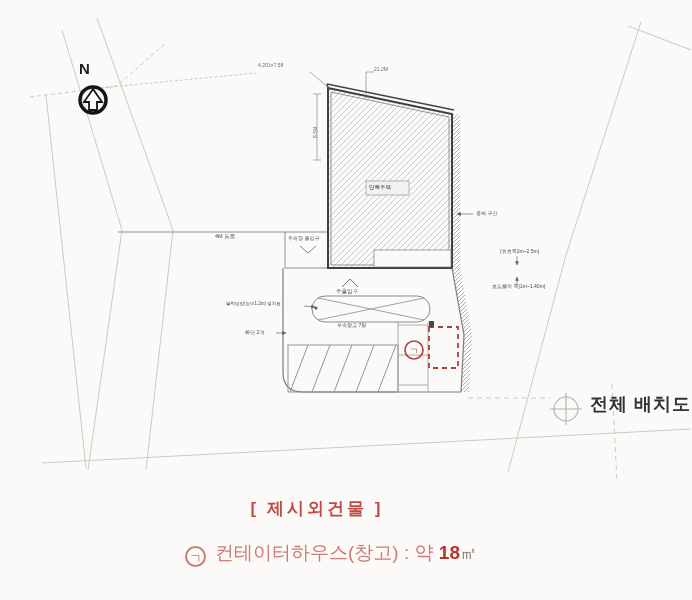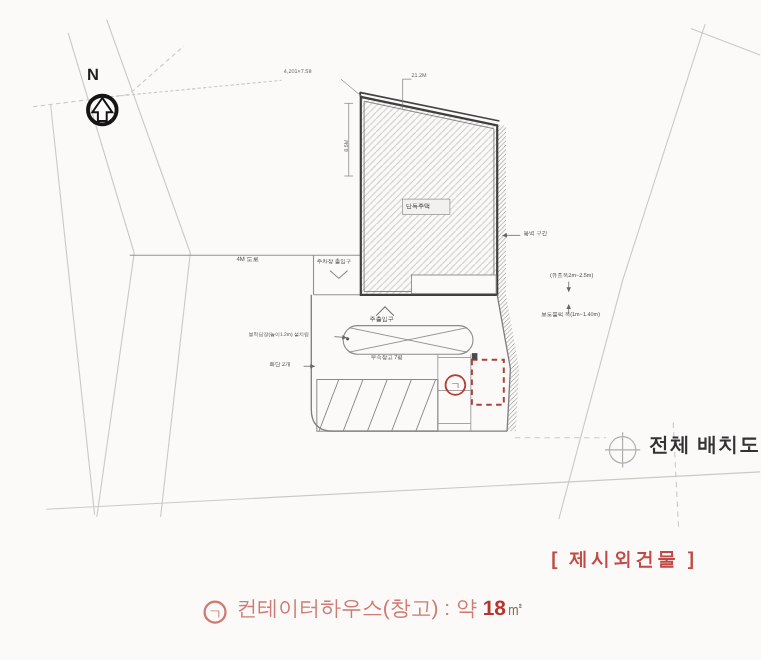--- a/index.html
+++ b/index.html
@@ -5,21 +5,21 @@
   html,body{margin:0;padding:0;}
   body{font-family:"Liberation Sans","DejaVu Sans",sans-serif;background:#ffffff;}
   .stage{position:relative;width:692px;height:600px;background:#fbfaf8;overflow:hidden;}
   .plan-svg{position:absolute;left:0;top:0;}
   .lbl{position:absolute;font-size:5px;color:#4a4a4a;white-space:nowrap;line-height:1;}
   .lbl.dim{color:#6a6a6a;}
   .rot{transform:rotate(-90deg);transform-origin:left top;}
   .north-n{position:absolute;left:79px;top:60px;font-size:15px;font-weight:bold;color:#1d1d1d;letter-spacing:0;}
   .bldg-label{position:absolute;left:369px;top:184px;font-size:5.5px;color:#2e2e2e;letter-spacing:0;}
   .plan-title{position:absolute;left:590px;top:392px;font-size:18px;font-weight:bold;color:#323232;letter-spacing:1px;white-space:nowrap;}
-  .caption-heading{position:absolute;left:0;top:497px;width:634px;text-align:right;
+  .caption-heading{position:absolute;left:0;top:497px;width:634px;text-align:center;
       font-size:17px;font-weight:bold;color:#c14a44;letter-spacing:3px;}
   .caption-item{position:absolute;left:0;top:540px;width:692px;text-align:center;
       font-size:19px;color:#cd7c73;padding-right:30px;box-sizing:border-box;}
   .marker-circle{display:inline-block;width:21px;height:21px;border:2px solid #cd7c73;border-radius:50%;
       font-size:13px;line-height:21px;text-align:center;color:#cd7c73;vertical-align:-4px;margin-right:9px;box-sizing:border-box;}
   .caption-value{color:#b5352d;font-weight:bold;}
   .caption-unit{color:#7f6e63;font-size:17px;}
 </style>
 </head>
 <body>

